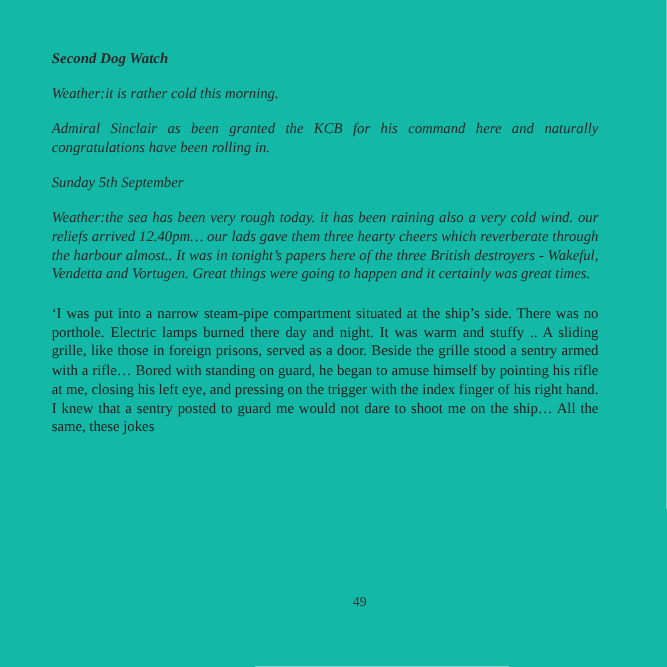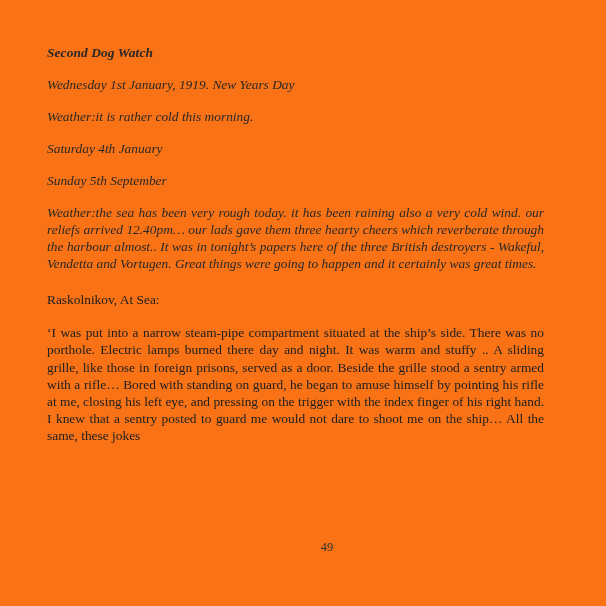--- a/index.html
+++ b/index.html
@@ -11,21 +11,21 @@
     height: 606px;
     background: #ffffff;
     font-family: "Liberation Serif", "DejaVu Serif", serif;
     color: #262626;
     overflow: hidden;
   }
   .page {
     position: relative;
     width: 606px;
     height: 606px;
-    background: #f97316;
+    background: #14b8a6;
     box-sizing: border-box;
     padding: 44px 62px 0 47px;
   }
   .content {
     width: 497px;
   }
   
   .diary {
     font-style: italic;
     font-size: 13.4px;
@@ -83,37 +83,35 @@
 </head>
 <body>
 
 <div class="page">
   <div class="content">
 
     <div class="diary">
 
       <p class="heading">Second Dog Watch</p>
 
-      <p class="datehead">Wednesday  1st January, 1919. New Years Day</p>
 
 
       <p class="para">Weather:it is rather cold this morning.</p>
 
+      <p class="para">Admiral Sinclair as been granted the KCB for his command here and naturally congratulations have been rolling in.</p>
 
-      <p class="datehead">Saturday 4th January</p>
 
 
 
       <p class="datehead">Sunday 5th September</p>
 
       <p class="para lastpara">Weather:the sea has been very rough today. it has been raining also a very cold wind. our reliefs arrived 12.40pm… our lads gave them three hearty cheers which reverberate through the harbour almost.. It was in tonight’s papers here of the three British destroyers - Wakeful, Vendetta and Vortugen.  Great things were going to happen and it certainly was great times.</p>
 
     </div>
 
     <div class="quote-sec">
-      <p class="speaker">Raskolnikov, At Sea:</p>
       <p class="qpara">‘I was put into a narrow steam-pipe compartment situated at the ship’s side. There was no porthole. Electric lamps burned there day and night. It was warm and stuffy .. A sliding grille, like those in foreign prisons, served as a door. Beside the grille stood a sentry armed with a rifle… Bored with standing on guard, he began to amuse himself by pointing his rifle at me, closing his left eye, and pressing on the trigger with the index finger of his right hand.  I knew that a sentry posted to guard me would not dare to shoot me on the ship… All the same, these jokes</p>
     </div>
 
   </div>
 
   <div class="folio">49</div>
 </div>
 
 </body></html>

